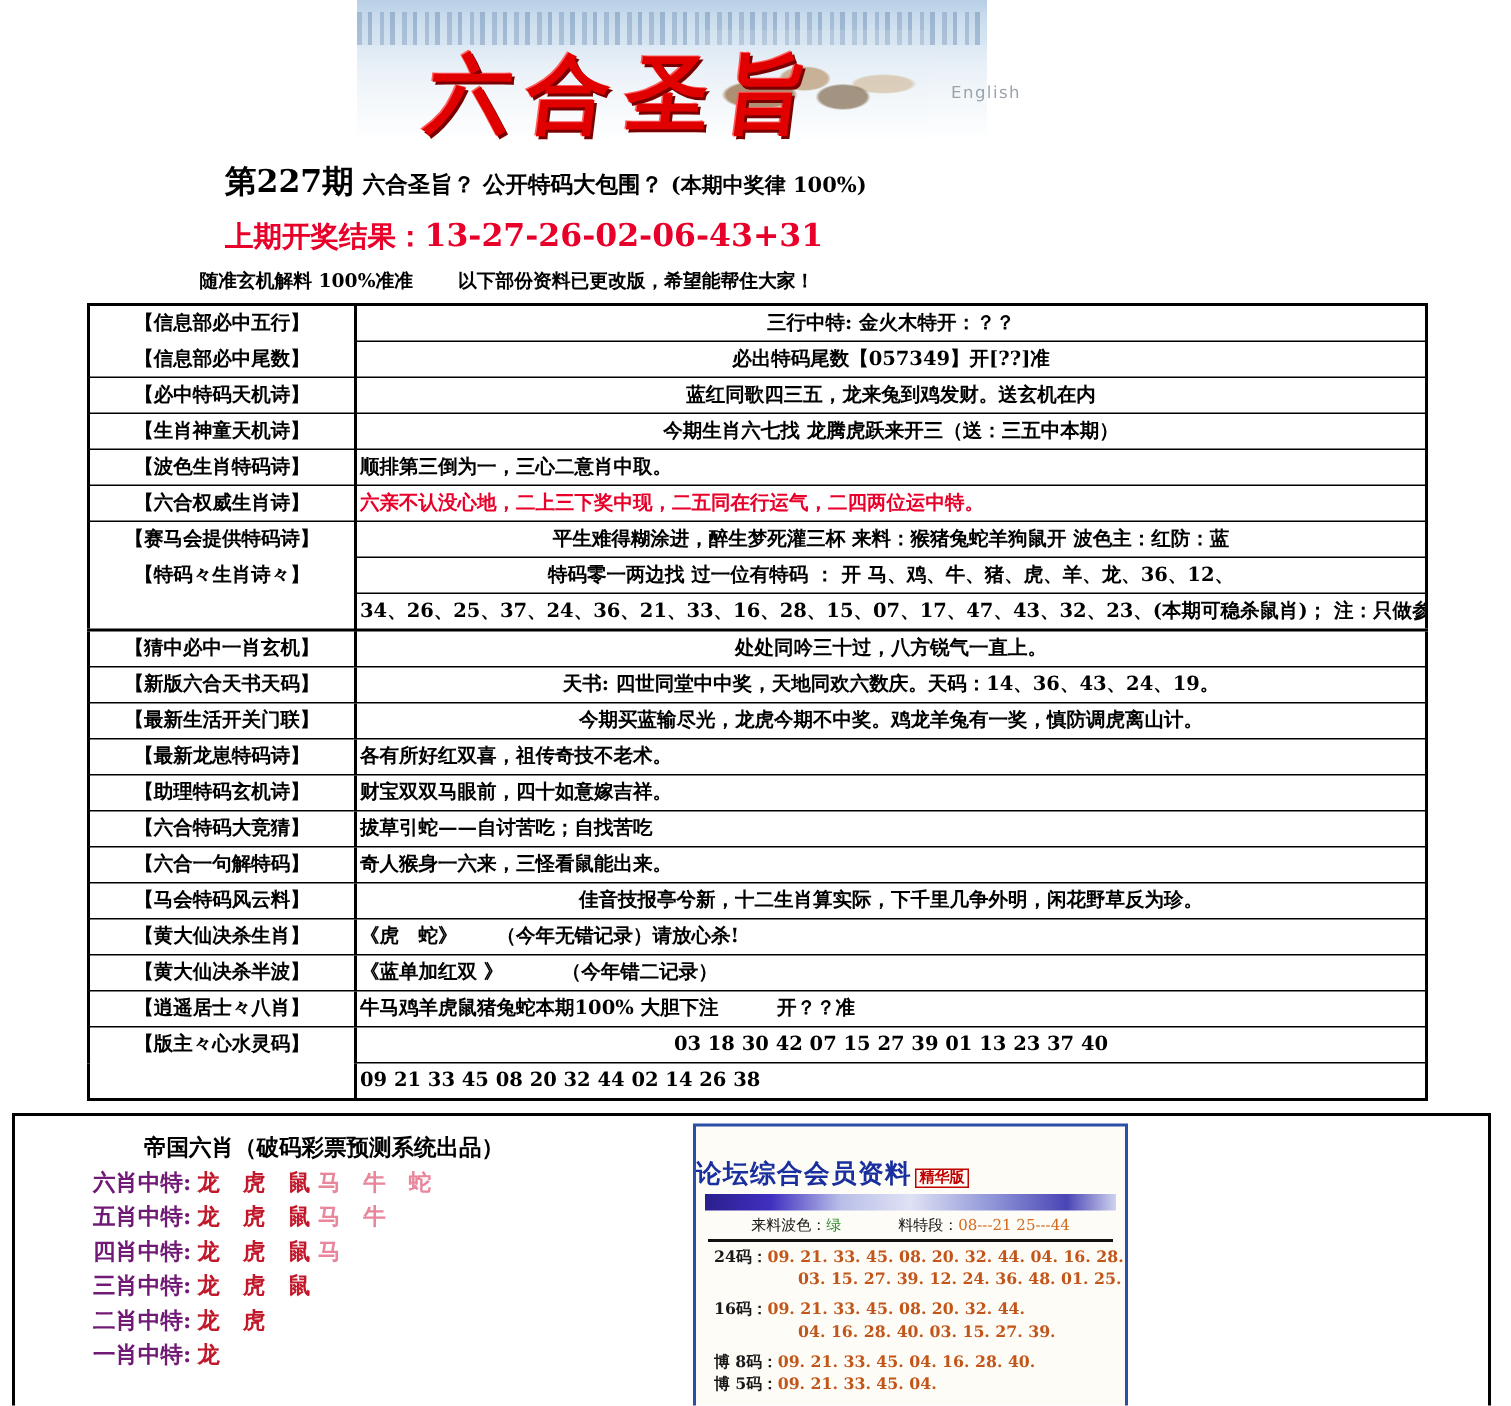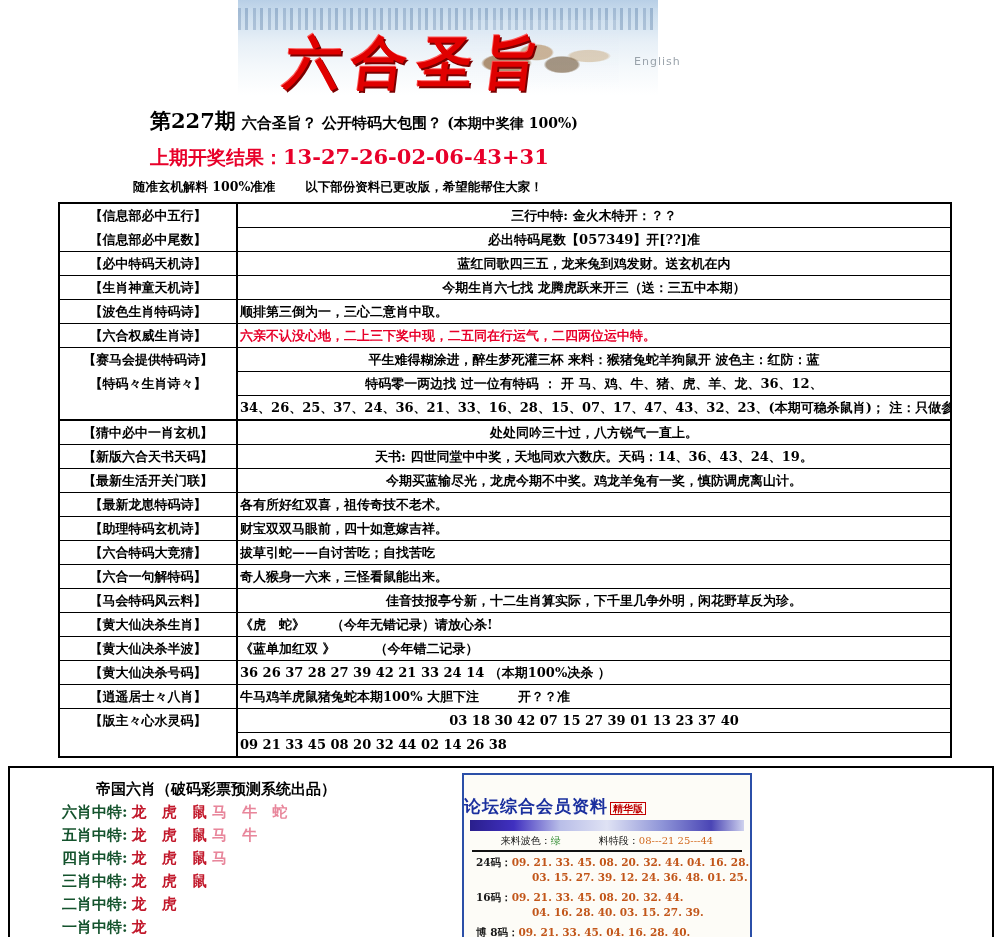--- a/index.html
+++ b/index.html
@@ -150,21 +150,21 @@
   }
   .bl-title{
     margin:12px 0 0 86px;
     font-size:15px;font-weight:bold;white-space:nowrap;
   }
   .zx-row{
     margin:3px 0 0 52px;
     font-size:15px;font-weight:bold;white-space:nowrap;
     line-height:20px;
   }
-  .zx-lab{color:#14532d;}
+  .zx-lab{color:#701a75;}
   .zx-a{color:#c2182b;letter-spacing:5px;margin-left:4px;}
   .zx-b{color:#e8869b;letter-spacing:5px;}
 
   
   .br{
     position:absolute;left:452px;top:5px;
     width:290px;height:252px;
     border:2px solid #2b4fa8;
     background:#fdfcf7;
     box-sizing:border-box;
@@ -301,24 +301,20 @@
     </tr>
     <tr>
       <td class="c-label">【黄大仙决杀生肖】</td>
       <td class="c-val ind2">《虎　蛇》　　（今年无错记录）请放心杀!</td>
     </tr>
     <tr>
       <td class="c-label">【黄大仙决杀半波】</td>
       <td class="c-val ind2">《蓝单加红双 》　　　（今年错二记录）</td>
     </tr>
     <tr>
-      <td class="c-label">【黄大仙决杀号码】</td>
-      <td class="c-val ind2">36  26  37  28  27  39  42  21  33  24  14  （本期100%决杀 ）</td>
-    </tr>
-    <tr>
       <td class="c-label">【逍遥居士々八肖】</td>
       <td class="c-val ind2">牛马鸡羊虎鼠猪兔蛇本期100% 大胆下注　　　开？？准</td>
     </tr>
     <tr>
       <td class="c-label nb">【版主々心水灵码】</td>
       <td class="c-val val-center">03  18  30  42  07  15  27  39  01  13  23  37  40</td>
     </tr>
     <tr>
       <td class="c-label nt">&nbsp;</td>
       <td class="c-val">09  21  33  45  08  20  32  44  02  14  26  38</td>

